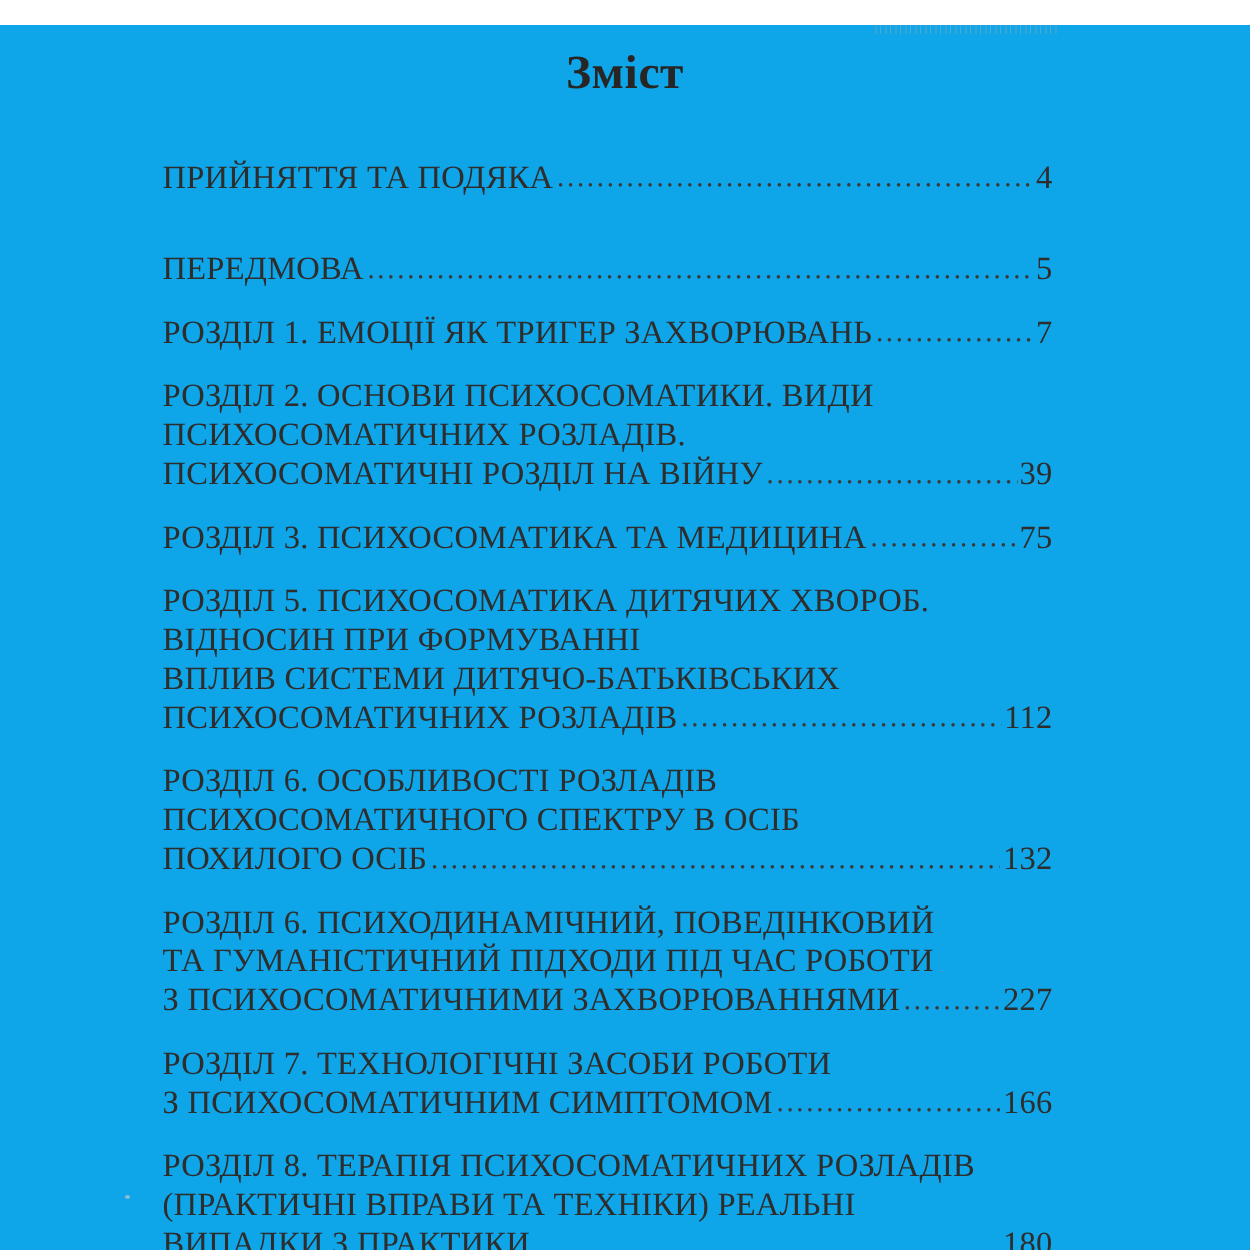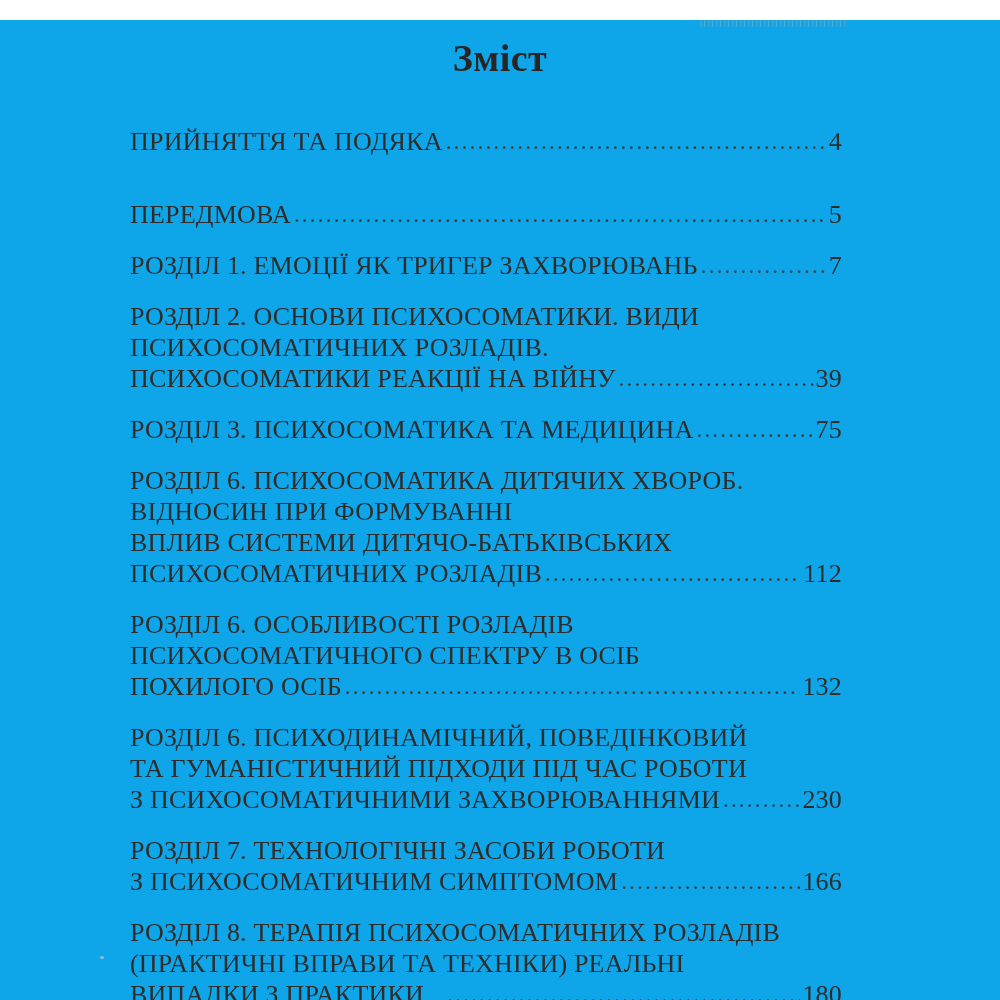--- a/index.html
+++ b/index.html
@@ -121,36 +121,36 @@
       <span class="text">РОЗДІЛ 1. ЕМОЦІЇ ЯК ТРИГЕР ЗАХВОРЮВАНЬ</span>
       <span class="dots">........................................................................................................................................................................................................</span>
       <span class="page-num">7</span>
     </div>
   </div>
 
   <div class="entry">
     <div class="line">РОЗДІЛ 2. ОСНОВИ ПСИХОСОМАТИКИ. ВИДИ</div>
         <div class="line">ПСИХОСОМАТИЧНИХ РОЗЛАДІВ.</div>
         <div class="lastline">
-      <span class="text">ПСИХОСОМАТИКИ РЕАКЦІЇ НА ВІЙНУ</span>
+      <span class="text">ПСИХОСОМАТИЧНІ РОЗДІЛ НА ВІЙНУ</span>
       <span class="dots">........................................................................................................................................................................................................</span>
       <span class="page-num">39</span>
     </div>
   </div>
 
   <div class="entry">
     <div class="lastline">
       <span class="text">РОЗДІЛ 3. ПСИХОСОМАТИКА ТА МЕДИЦИНА</span>
       <span class="dots">........................................................................................................................................................................................................</span>
       <span class="page-num">75</span>
     </div>
   </div>
 
   <div class="entry">
-    <div class="line">РОЗДІЛ 6. ПСИХОСОМАТИКА ДИТЯЧИХ ХВОРОБ.</div>
+    <div class="line">РОЗДІЛ 5. ПСИХОСОМАТИКА ДИТЯЧИХ ХВОРОБ.</div>
         <div class="line">ВІДНОСИН ПРИ ФОРМУВАННІ</div>
         <div class="line">ВПЛИВ СИСТЕМИ ДИТЯЧО-БАТЬКІВСЬКИХ</div>
         <div class="lastline">
       <span class="text">ПСИХОСОМАТИЧНИХ РОЗЛАДІВ</span>
       <span class="dots">........................................................................................................................................................................................................</span>
       <span class="page-num">112</span>
     </div>
   </div>
 
   <div class="entry">
@@ -162,21 +162,21 @@
       <span class="page-num">132</span>
     </div>
   </div>
 
   <div class="entry">
     <div class="line">РОЗДІЛ 6. ПСИХОДИНАМІЧНИЙ, ПОВЕДІНКОВИЙ</div>
         <div class="line">ТА ГУМАНІСТИЧНИЙ ПІДХОДИ ПІД ЧАС РОБОТИ</div>
         <div class="lastline">
       <span class="text">З ПСИХОСОМАТИЧНИМИ ЗАХВОРЮВАННЯМИ</span>
       <span class="dots">........................................................................................................................................................................................................</span>
-      <span class="page-num">230</span>
+      <span class="page-num">227</span>
     </div>
   </div>
 
   <div class="entry">
     <div class="line">РОЗДІЛ 7. ТЕХНОЛОГІЧНІ ЗАСОБИ РОБОТИ</div>
         <div class="lastline">
       <span class="text">З ПСИХОСОМАТИЧНИМ СИМПТОМОМ</span>
       <span class="dots">........................................................................................................................................................................................................</span>
       <span class="page-num">166</span>
     </div>

